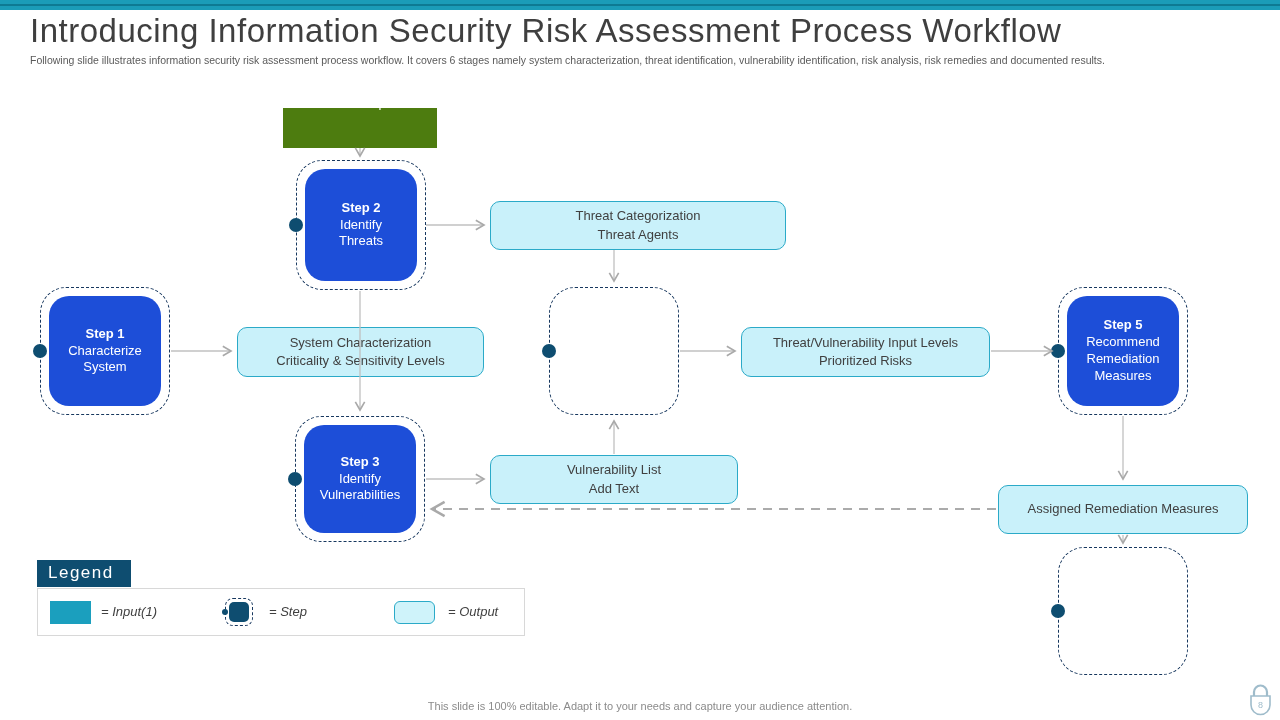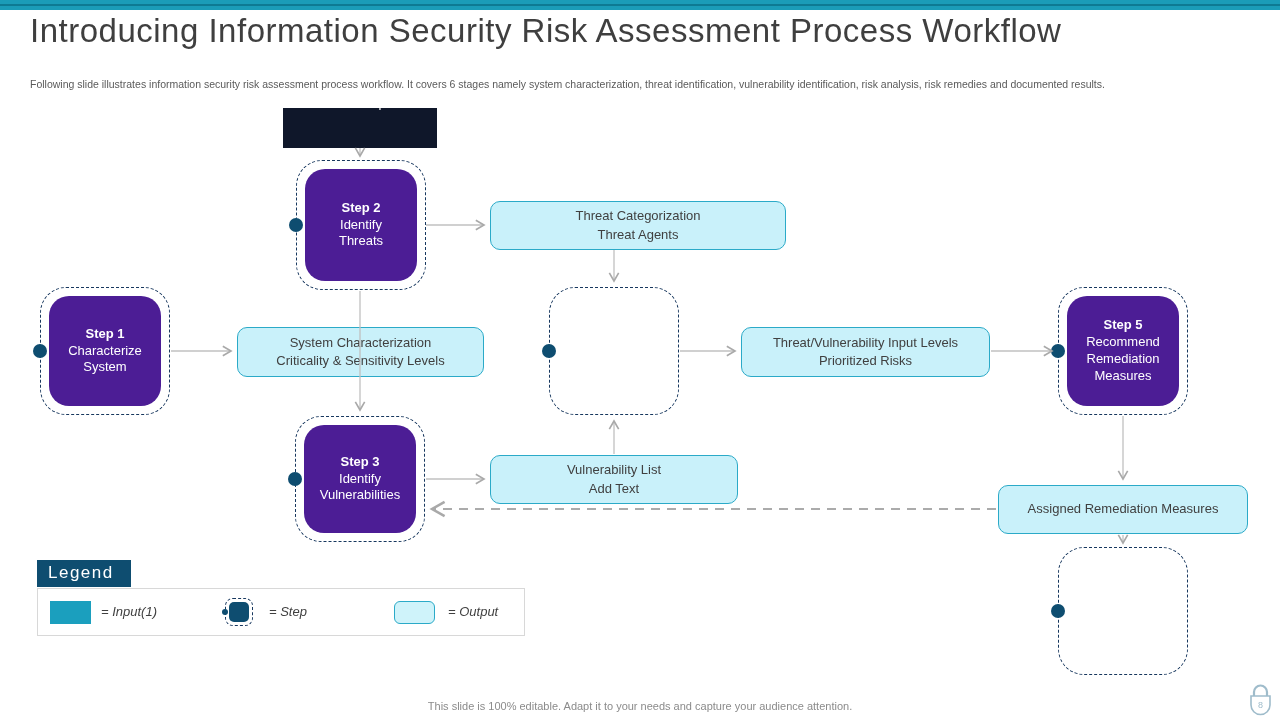--- a/index.html
+++ b/index.html
@@ -9,36 +9,36 @@
   }
   
   .topbar{position:absolute;left:0;top:0;width:1280px;height:10px;background:#1B9CB8;}
   .topbar-line{position:absolute;left:0;top:4px;width:100%;height:2px;background:#0E7A93;}
 
   .title{
     position:absolute;left:30px;top:12px;margin:0;width:1220px;
     font-size:33px;font-weight:400;color:#3f3f3f;letter-spacing:.5px;white-space:nowrap;
   }
   .subtitle{
-    position:absolute;left:30px;top:78px;margin:0;width:1180px;
+    position:absolute;left:30px;top:54px;margin:0;width:1180px;
     font-size:10.5px;color:#5a5a5a;
   }
 
   
   .input-box{
     position:absolute;left:283px;top:108px;width:154px;height:40px;
-    background:#0f172a;color:#ffffff;font-size:13px;line-height:1.35;
+    background:#4d7c0f;color:#ffffff;font-size:13px;line-height:1.35;
     display:flex;flex-direction:column;justify-content:center;align-items:center;text-align:center;gap:32px;
   }
 
   
   .step{position:absolute;border:1.6px dashed #17375E;border-radius:26px;background:#ffffff;box-sizing:border-box;}
   .step-inner{
     position:absolute;left:8px;top:8px;right:8px;bottom:8px;
-    background:#4c1d95;border-radius:20px;color:#ffffff;
+    background:#1d4ed8;border-radius:20px;color:#ffffff;
     display:flex;flex-direction:column;justify-content:center;align-items:center;
     text-align:left;font-size:13px;line-height:1.3;
   }
   .step-inner b{font-weight:bold;}
   .dot{
     position:absolute;left:-8px;top:50%;transform:translateY(-50%);
     width:14px;height:14px;border-radius:50%;background:#0E4D70;
   }
 
   

